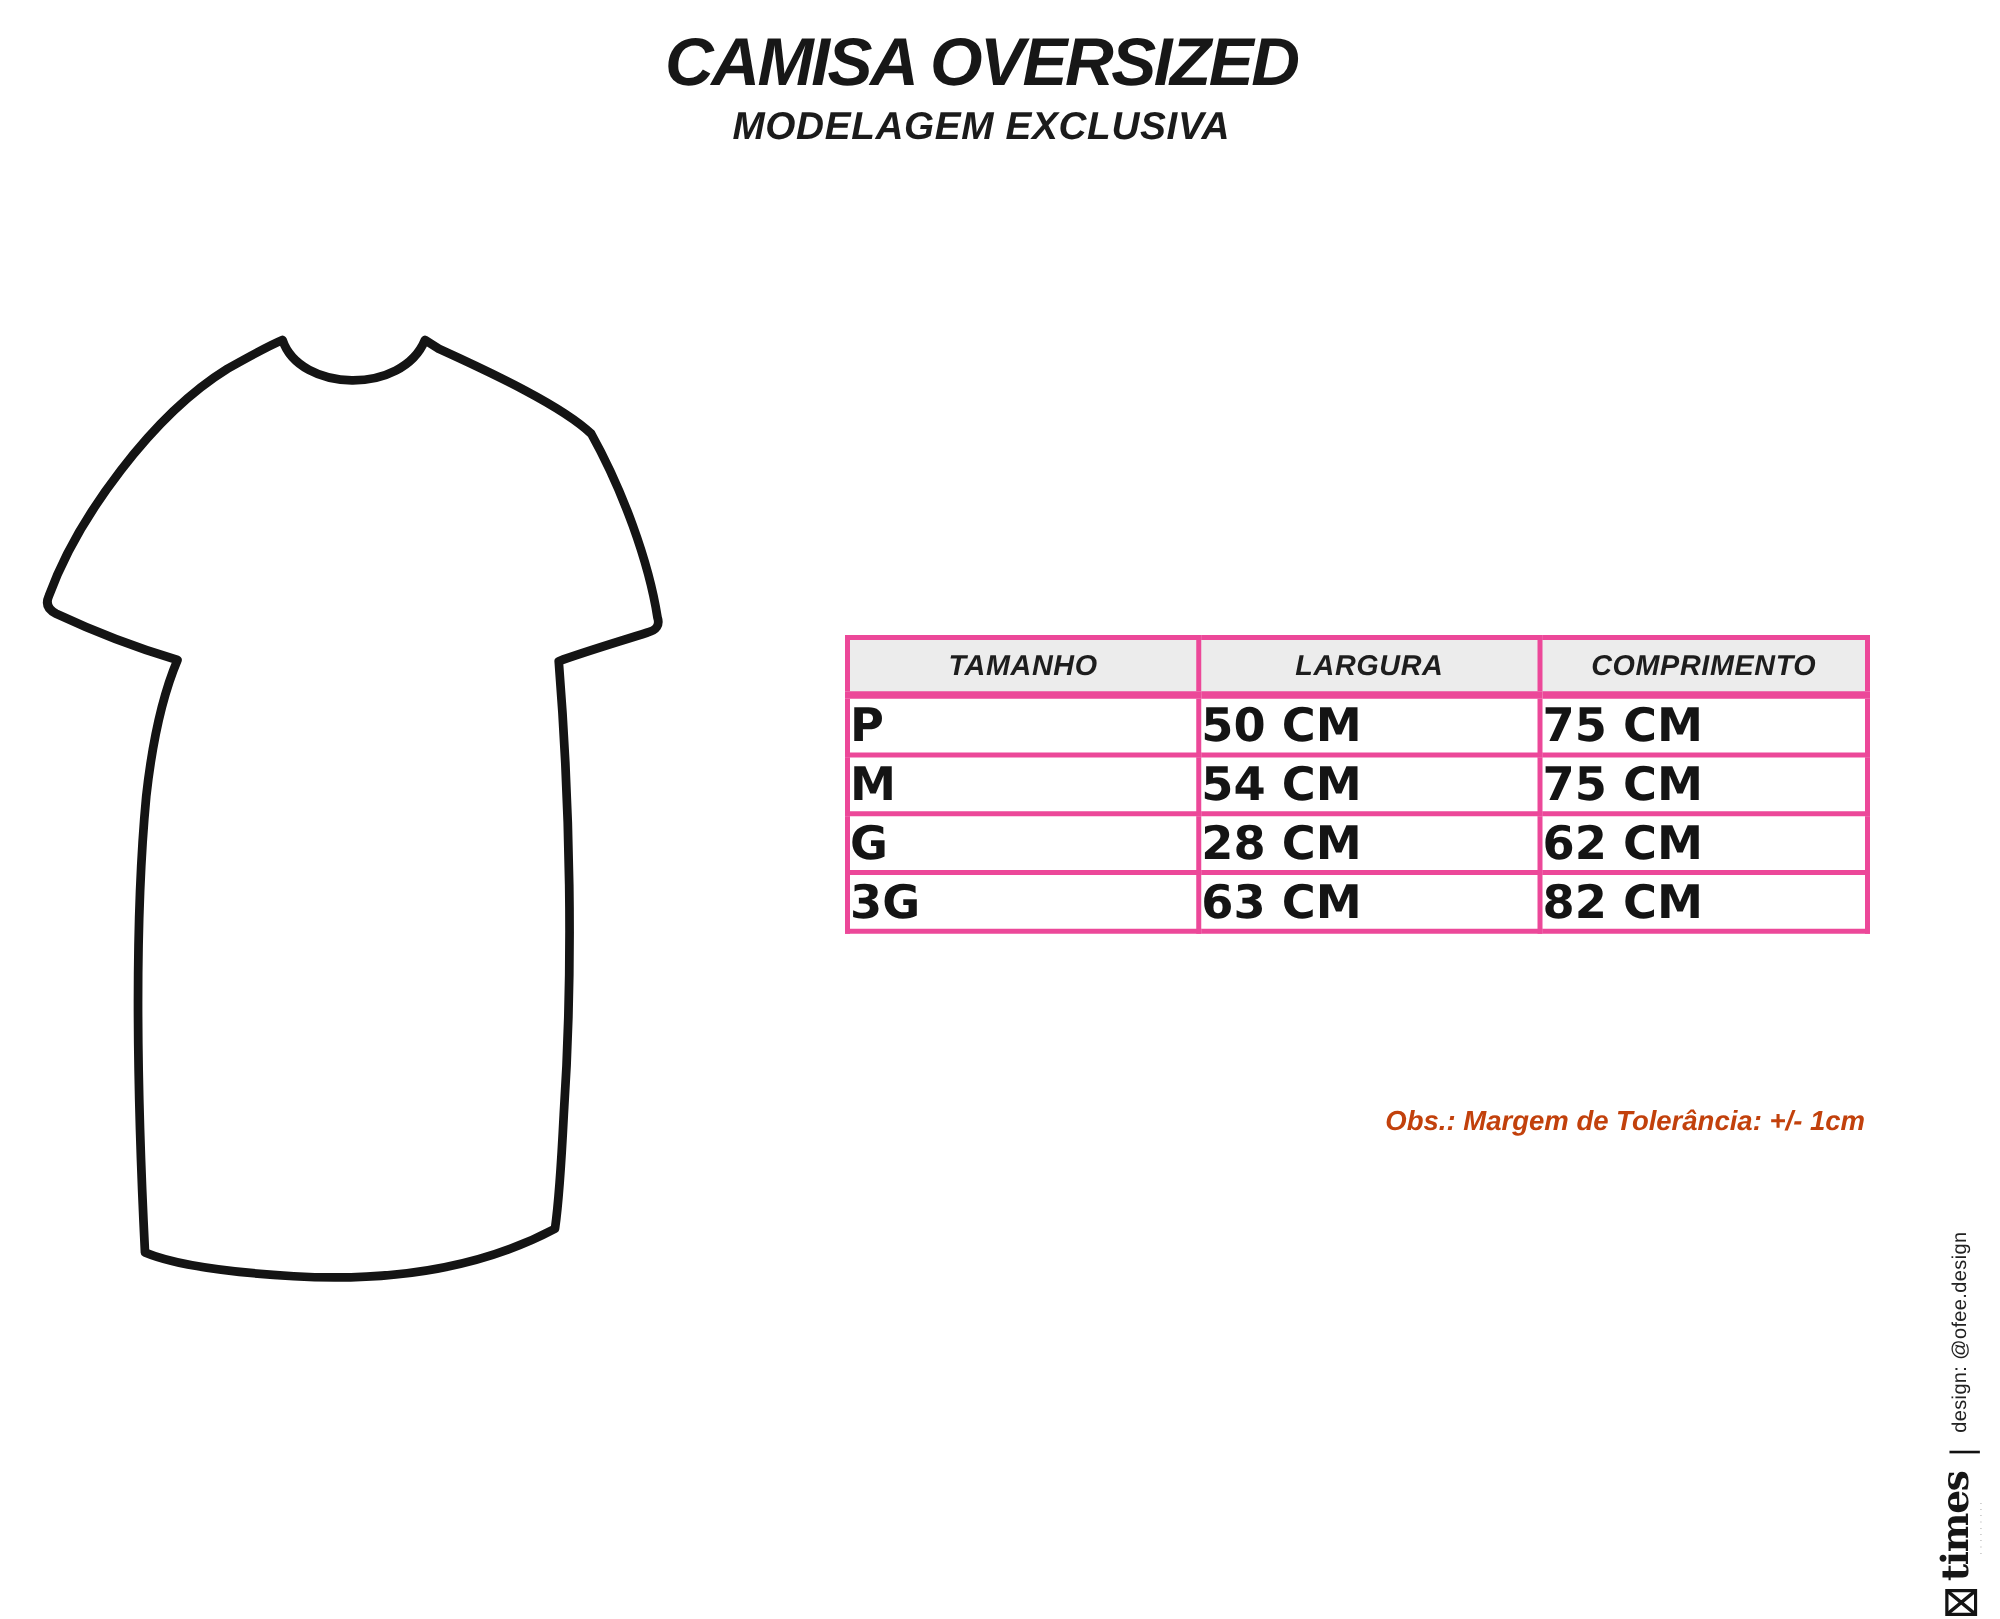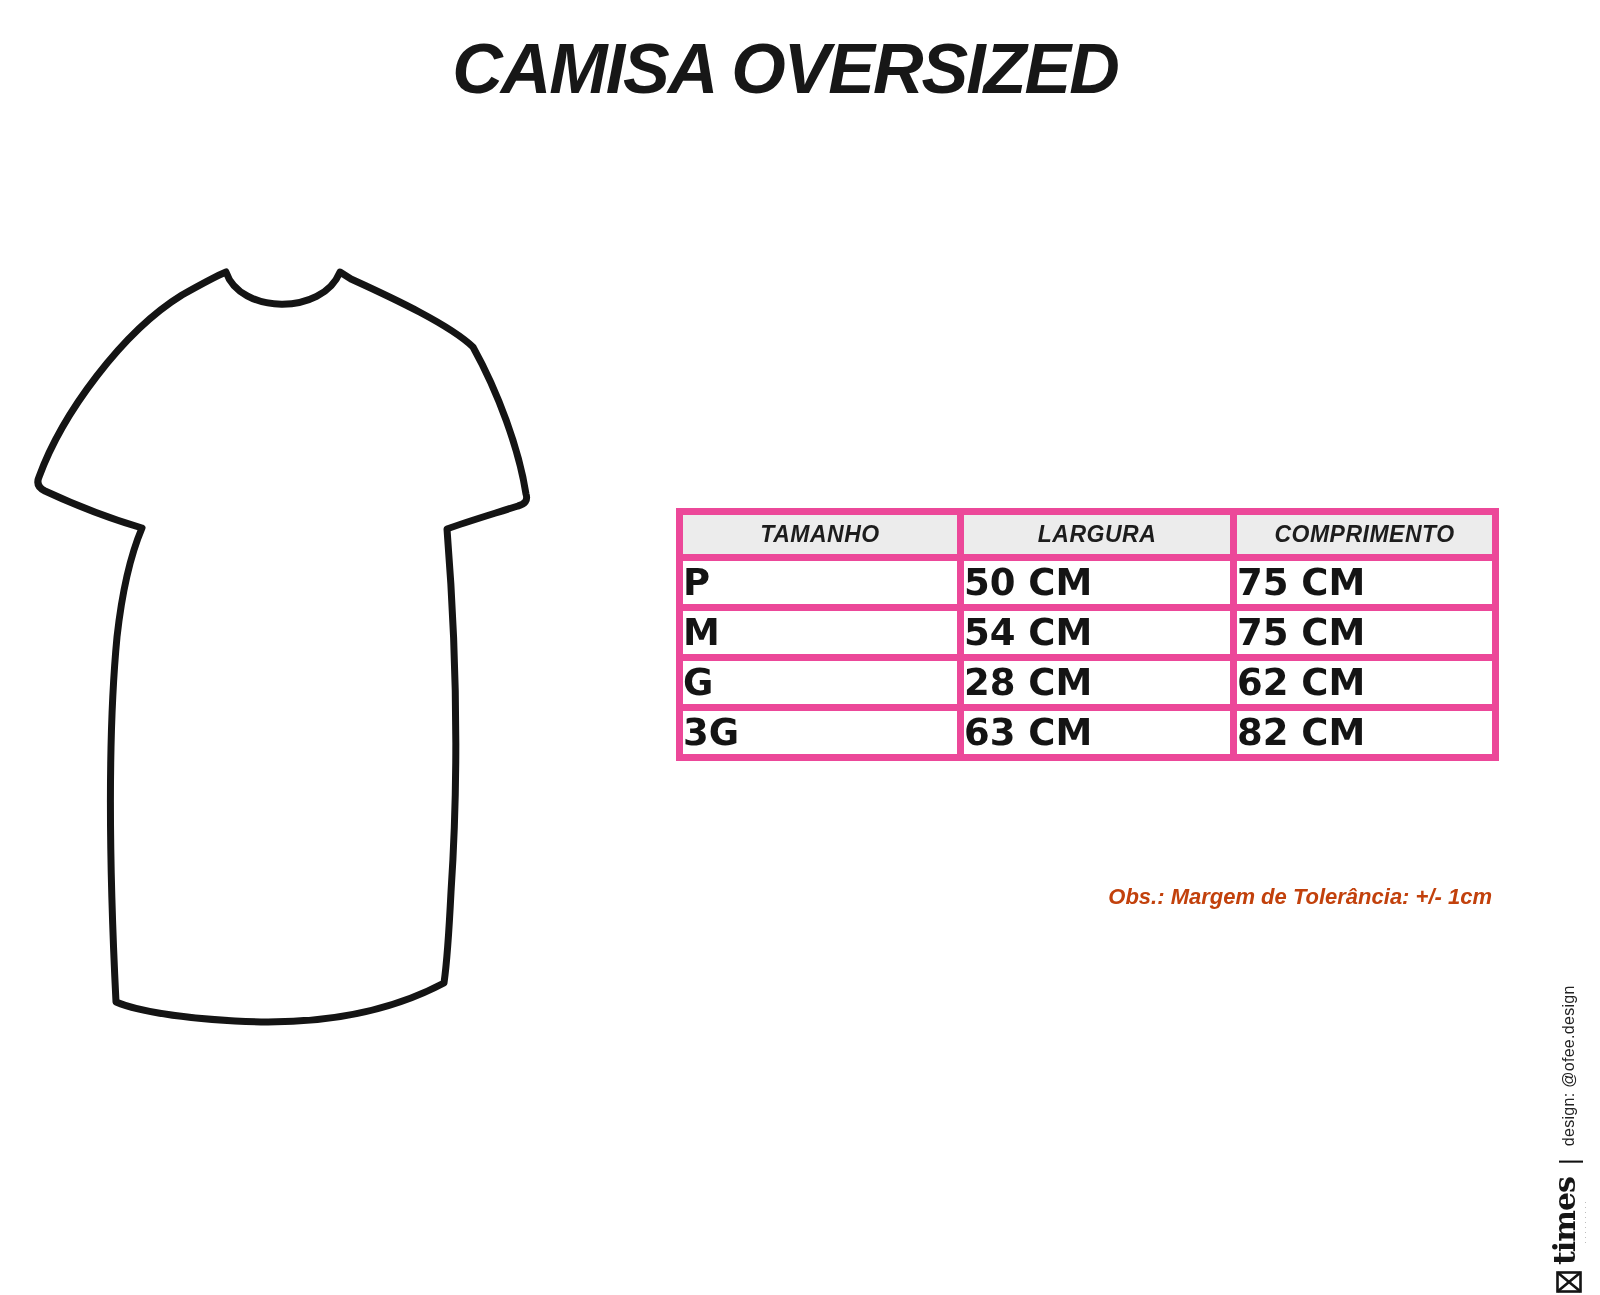--- a/index.html
+++ b/index.html
@@ -9,24 +9,24 @@
     background: #ffffff;
     position: relative;
     overflow: hidden;
     font-family: "Liberation Sans", sans-serif;
     color: #1a1a1a;
   }
 
   
   .title-block { position: absolute; top: 18px; left: 0; width: 1570px; text-align: center; }
   .title {
-    margin: 16px;
+    margin: 5px;
     font-family: "Liberation Sans", sans-serif;
     font-weight: bold; font-style: italic;
-    font-size: 70px; line-height: 1.0;
+    font-size: 54px; line-height: 1.0;
     letter-spacing: -2px;
     color: #171717;
   }
   .subtitle {
     margin: 8px 0 0 0;
     font-weight: bold; font-style: italic;
     font-size: 31px; line-height: 1;
     letter-spacing: 0.5px;
     color: #1b1b1b;
   }
@@ -34,21 +34,21 @@
   
   .shirt-wrap { position: absolute; left: 20px; top: 242px; width: 660px; height: 820px; }
 
   
   .size-table {
     position: absolute; left: 676px; top: 508px;
     border-collapse: collapse; table-layout: fixed;
     width: 816px;
   }
   .size-table th, .size-table td {
-    border: 7px solid #ec4899;
+    border: 4px solid #ec4899;
     vertical-align: middle;
     padding: 0;
   }
   .size-table th {
     height: 46px;
     background: #ececec;
     font-style: italic; font-weight: bold;
     font-size: 23px; letter-spacing: 0.5px;
     color: #1d1d1d;
     border-bottom-width: 6px;
@@ -90,20 +90,21 @@
   }
   .brand-tagline { font-size: 6px; letter-spacing: 3px; margin-top: 2px; color: #2a2a2a; }
   .credit-sep { font-size: 26px; font-weight: normal; color: #111; padding: 0 2px; }
   .designer { font-size: 16px; letter-spacing: 0.3px; color: #222222; }
 </style>
 </head>
 <body>
 
 <div class="title-block">
   <h1 class="title">CAMISA OVERSIZED</h1>
+  <h2 class="subtitle">MODELAGEM EXCLUSIVA</h2>
 </div>
 
 <div class="shirt-wrap">
   <svg width="660" height="820" viewBox="0 0 660 820" fill="none" xmlns="http://www.w3.org/2000/svg">
     <path d="M 206 30
              C 220 72 302 74 320 30
              L 331 37
              C 375 57 430 83 453 105
              C 478 150 499 207 506 252
              Q 509 261 498 264

